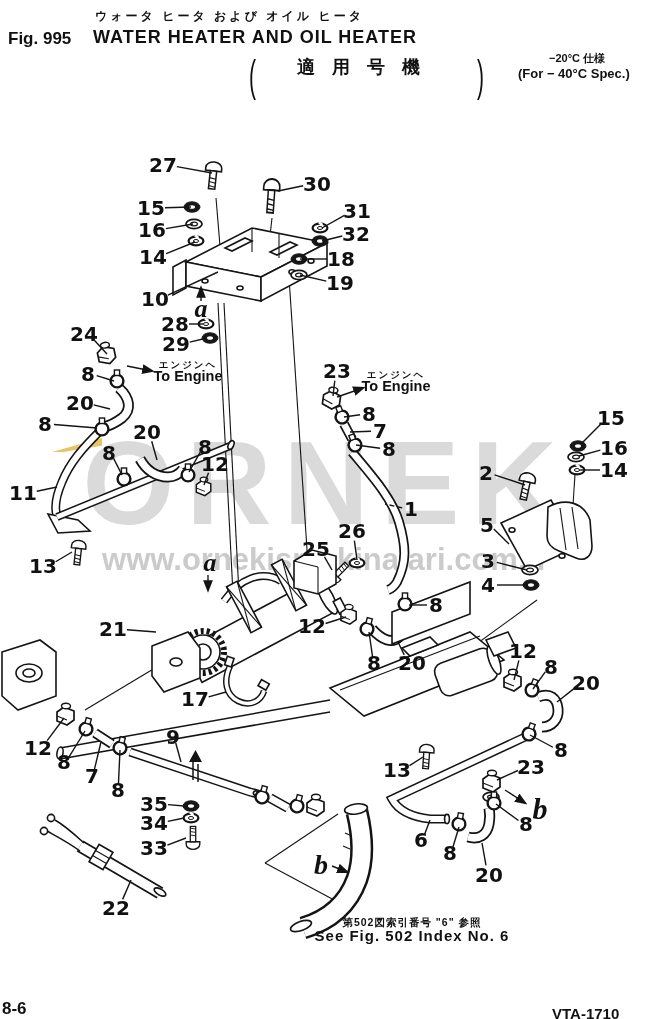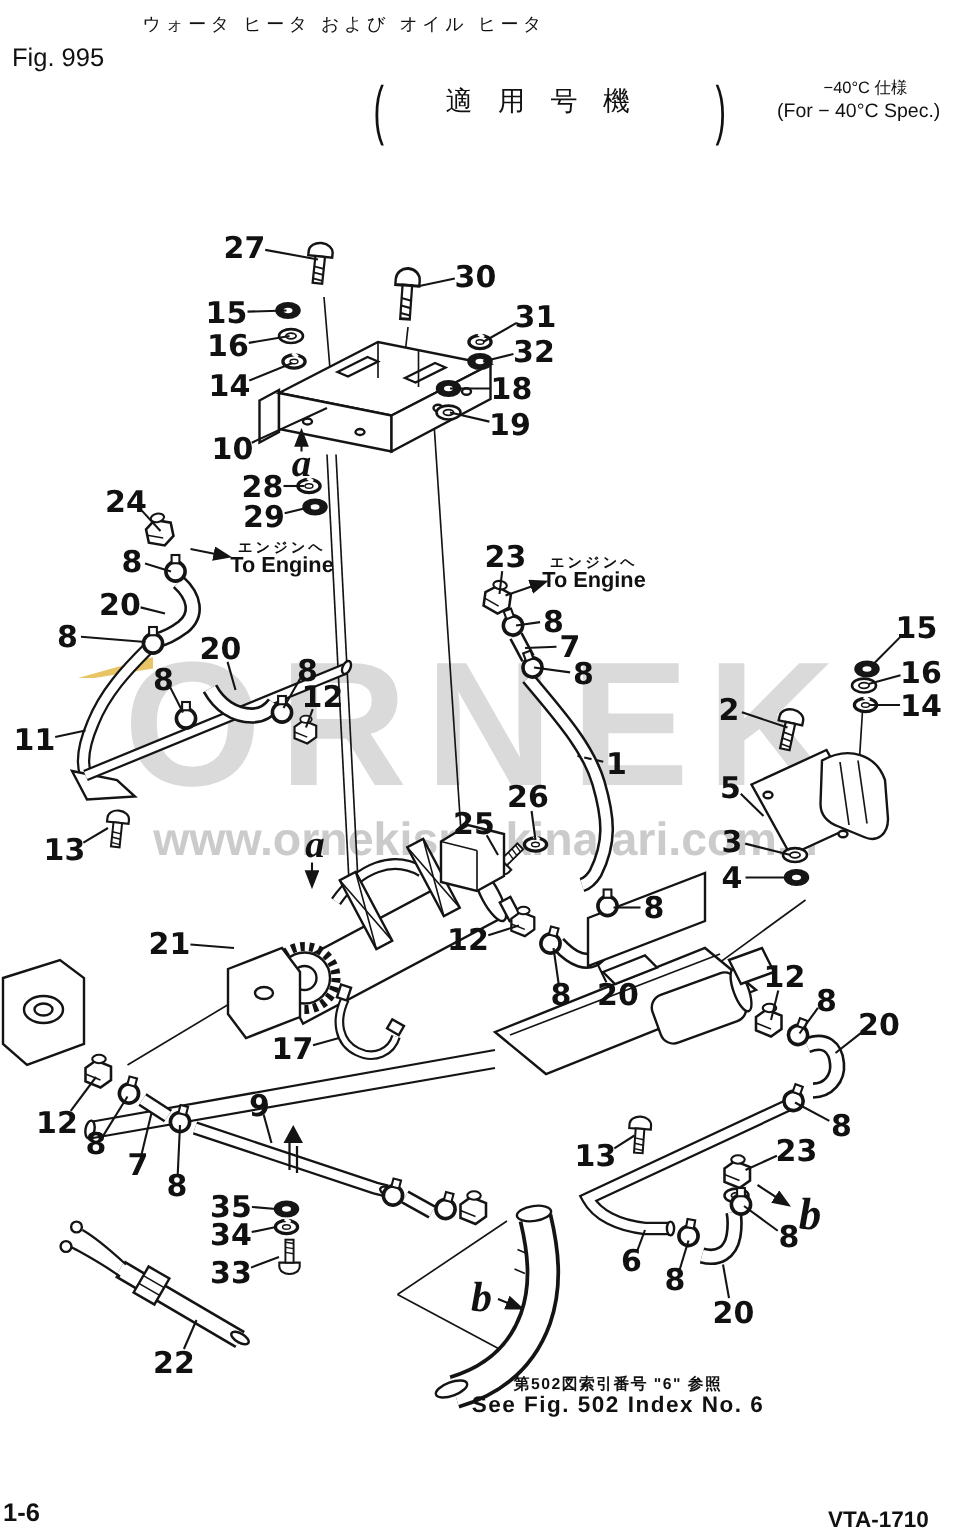--- a/index.html
+++ b/index.html
@@ -10,21 +10,21 @@
   #wm-tri{position:absolute;left:52px;top:438px;width:50px;height:14px;
           clip-path:polygon(0 100%,100% 0,100% 55%,22% 100%);z-index:0;}
   #wm-brand{position:absolute;left:0;top:424px;width:651px;text-align:center;
             font-weight:bold;font-size:118px;line-height:118px;letter-spacing:12px;
             z-index:0;white-space:nowrap;}
   #wm-url{position:absolute;left:0;top:544px;width:651px;text-align:center;
           font-weight:bold;font-size:31px;line-height:31px;letter-spacing:0px;
           z-index:0;white-space:nowrap;}
   
   #hdr{position:absolute;left:0;top:0;width:651px;height:100px;z-index:3;}
-  .h-abs{position:absolute;white-space:nowrap;font-weight:normal;}
+  .h-abs{position:absolute;white-space:nowrap;font-weight:bold;}
   #fig-label{left:8px;top:29px;font-size:17px;}
   #title-jp{left:95px;top:8px;font-size:12px;letter-spacing:3px;}
   #title-en{left:93px;top:27px;font-size:18px;letter-spacing:1px;}
   #paren-l,#paren-r{top:50px;font-size:15px;font-weight:normal;transform:scaleY(2.9) scaleX(1.4);transform-origin:top left;}
   #paren-l{left:249px;} #paren-r{left:477px;}
   #applicable-jp{left:297px;top:55px;font-size:18px;letter-spacing:6px;}
   #applicable-en{left:258px;top:71px;font-size:15px;}
   #spec-jp{left:549px;top:51px;font-size:11px;}
   #spec-en{left:518px;top:66px;font-size:13px;text-align:center;}
   
@@ -54,24 +54,25 @@
 
 <div id="page">
 
   <div id="wm-tri" style="background: rgb(232, 196, 102);"></div>
   <div id="wm-brand" style="color: rgb(218, 218, 218);">ORNEK</div>
   <div id="wm-url" style="color: rgb(203, 203, 203);">www.ornekismakinalari.com.tr</div>
 
   <div id="hdr">
     <span class="h-abs" id="fig-label">Fig. 995</span>
     <span class="h-abs" id="title-jp">ウォータ ヒータ および オイル ヒータ</span>
+    <span class="h-abs" id="title-en">WATER HEATER AND OIL HEATER</span>
     <span class="h-abs" id="paren-l">(</span>
     <span class="h-abs" id="paren-r">)</span>
     <span class="h-abs" id="applicable-jp">適 用 号 機</span>
-    <span class="h-abs" id="spec-jp">−40°C 仕様</span>
+    <span class="h-abs" id="spec-jp">−20°C 仕様</span>
     <span class="h-abs" id="spec-en">(For − 40°C Spec.)</span>
   </div>
 
   <svg id="art" width="651" height="1019" viewBox="0 0 651 1019">
     <defs>
       <marker id="ah" markerWidth="9" markerHeight="8" refX="7" refY="3.5" orient="auto">
         <path d="M0,0 L9,3.5 L0,7 z" fill="#141414"></path>
       </marker>
       <g id="nut">
         <ellipse rx="8" ry="5.2" fill="#161616" stroke="#161616"></ellipse>
@@ -494,15 +495,15 @@
         <text x="188" y="381" class="eng-en">To Engine</text>
         <line x1="127" y1="366" x2="152" y2="371" class="leader" marker-end="url(#ah)"></line>
         <text x="396" y="378" class="eng-jp">エンジンヘ</text>
         <text x="396" y="391" class="eng-en">To Engine</text>
         <line x1="337" y1="397" x2="363" y2="388" class="leader" marker-end="url(#ah)"></line>
         <text x="412" y="926" class="note-jp">第502図索引番号 "6" 参照</text>
         <text x="412" y="941" class="note-en">See Fig. 502 Index No. 6</text>
       </g>
   </svg>
 
-  <div id="pg-no">1-6</div>
+  <div id="pg-no">8-6</div>
   <div id="doc-code">VTA-1710</div>
 </div>
 
 </body></html>

